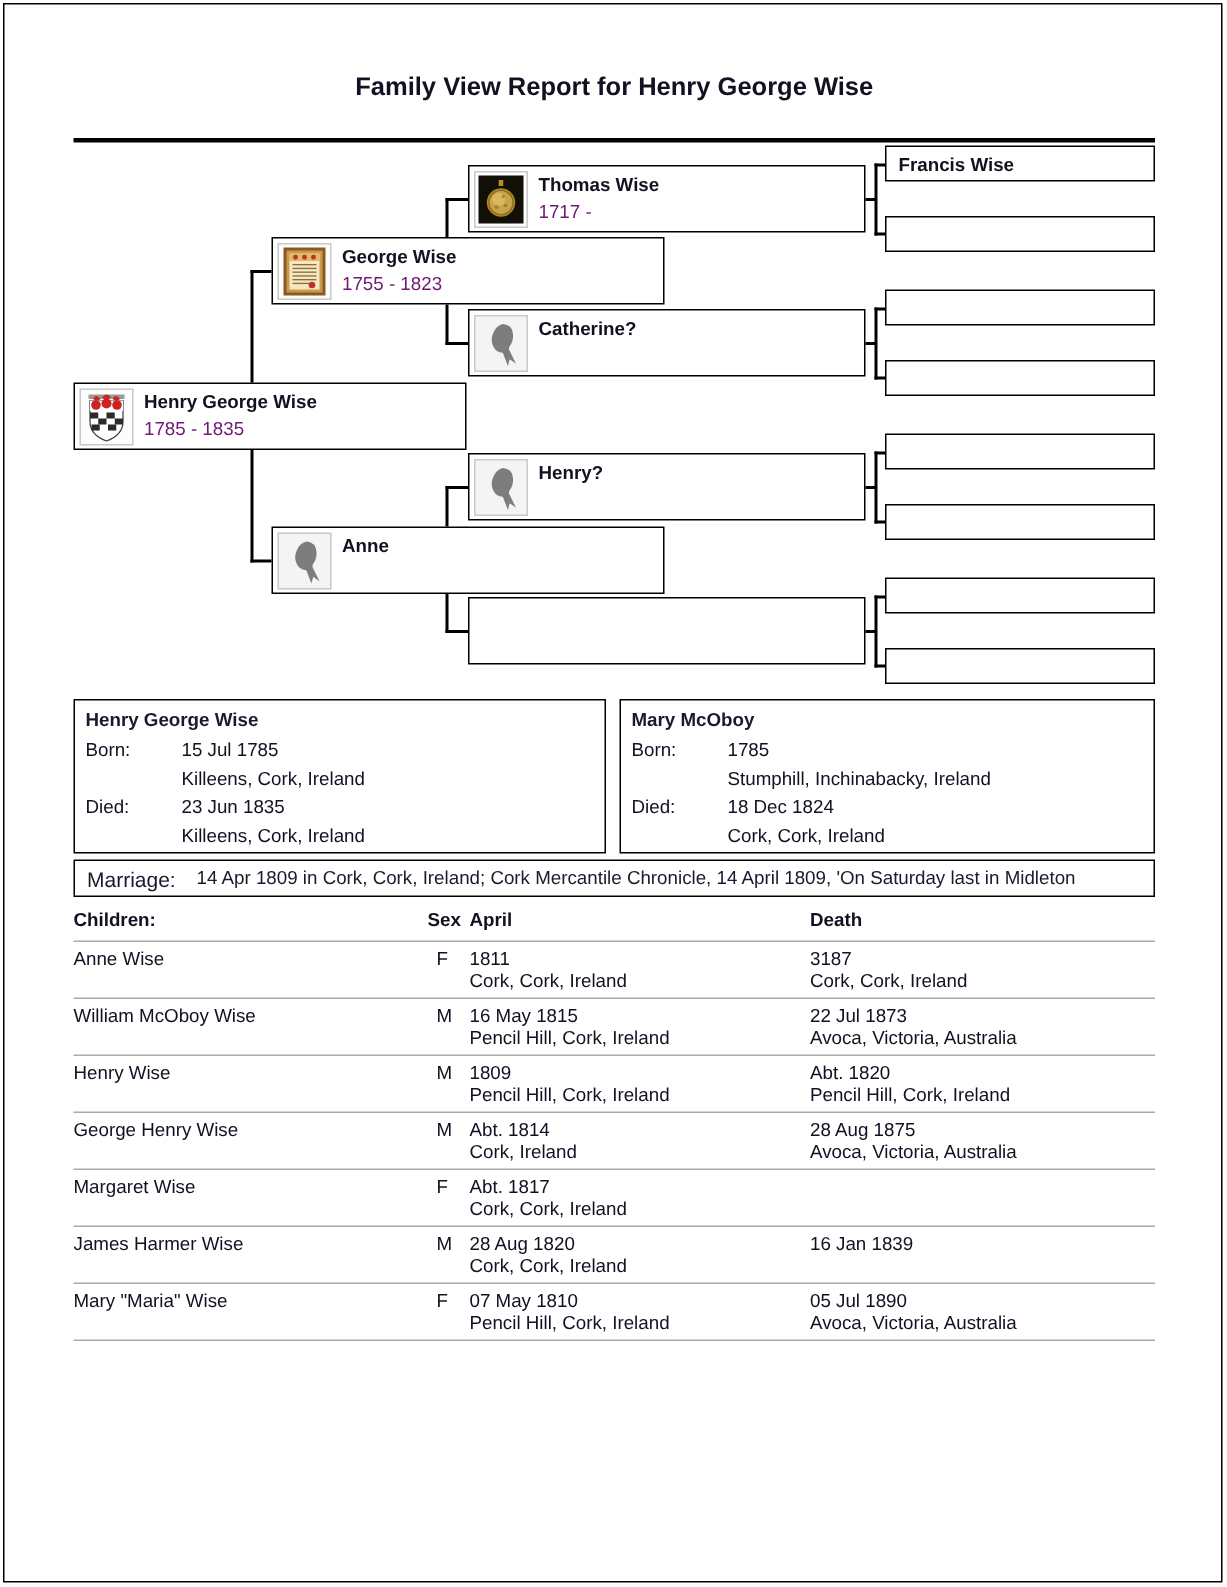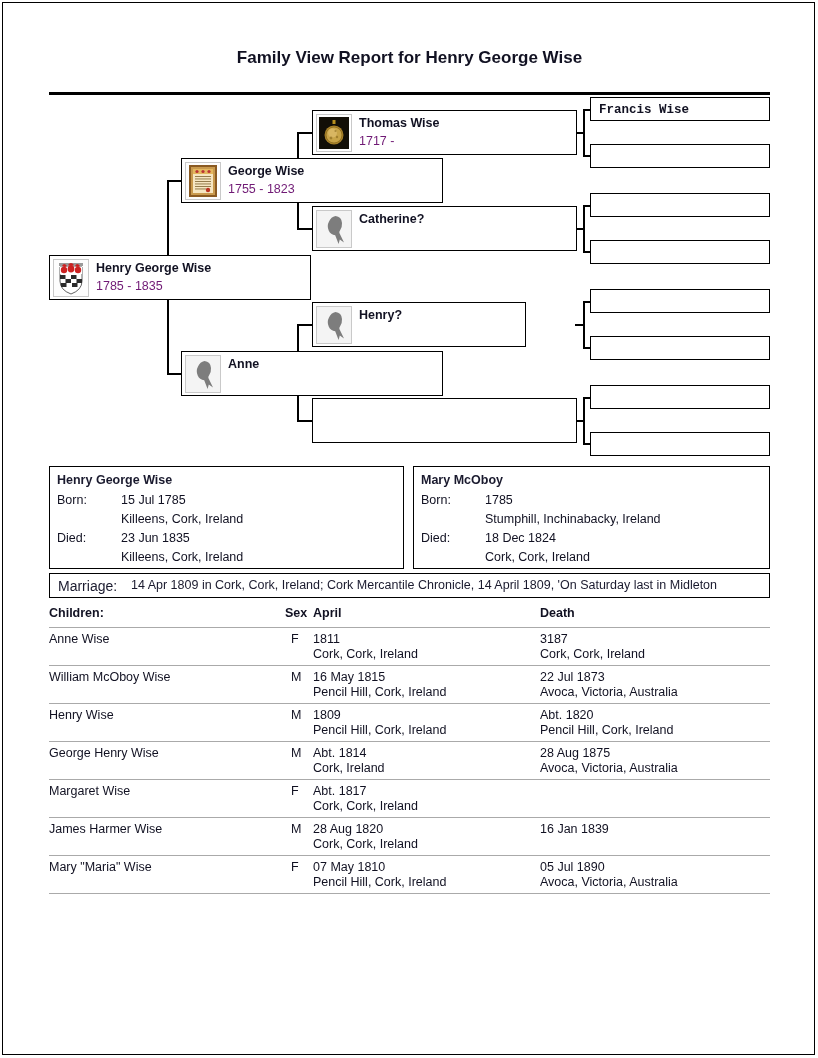--- a/index.html
+++ b/index.html
@@ -91,21 +91,21 @@
   .pbox .pdates {
     position: absolute;
     left: 46px;
     top: 23px;
     font-size: 12.5px;
     color: #701a75;
     white-space: nowrap;
   }
   .pbox.noimg .pname { left: 8px; }
   .pbox.noimg .pdates { left: 8px; }
-  .pbox.single .pname { top: 5px; font-family: Liberation Mono, monospace; }
+  .pbox.single .pname { top: 5px; }
 
   
   .ln {
     position: absolute;
     background: #000000;
   }
   .ln.h { height: 2px; }
   .ln.v { width: 2px; }
 
   
@@ -360,21 +360,21 @@
       <div class="thumb">
         <svg width="34" height="36" viewBox="0 0 34 36">
           <rect width="34" height="36" fill="#f4f4f4"></rect>
           <path d="M18.5 5 q6 0.5 6.5 7 q0.3 4.5 -2 7.5 q-1 1.3 -0.6 2.6 l4.6 9.4 l-4.2 -3 l-1.2 4.5 l-3.4 -8.8 q-4.6 -0.3 -6.5 -4.6 q-2 -4.6 0.3 -9 q2 -4.8 6.5 -5.6 z" fill="#7d7d7d"></path>
         </svg>
       </div>
       <div class="pname">Catherine?</div>
       <div class="pdates"></div>
     </div>
 
-    <div class="pbox" style="left:312px; top:302px; width:214px; height:45px;">
+    <div class="pbox" style="left:312px; top:302px; width:265px; height:45px;">
       <div class="thumb">
         <svg width="34" height="36" viewBox="0 0 34 36">
           <rect width="34" height="36" fill="#f4f4f4"></rect>
           <path d="M18.5 5 q6 0.5 6.5 7 q0.3 4.5 -2 7.5 q-1 1.3 -0.6 2.6 l4.6 9.4 l-4.2 -3 l-1.2 4.5 l-3.4 -8.8 q-4.6 -0.3 -6.5 -4.6 q-2 -4.6 0.3 -9 q2 -4.8 6.5 -5.6 z" fill="#7d7d7d"></path>
         </svg>
       </div>
       <div class="pname">Henry?</div>
       <div class="pdates"></div>
     </div>
 

